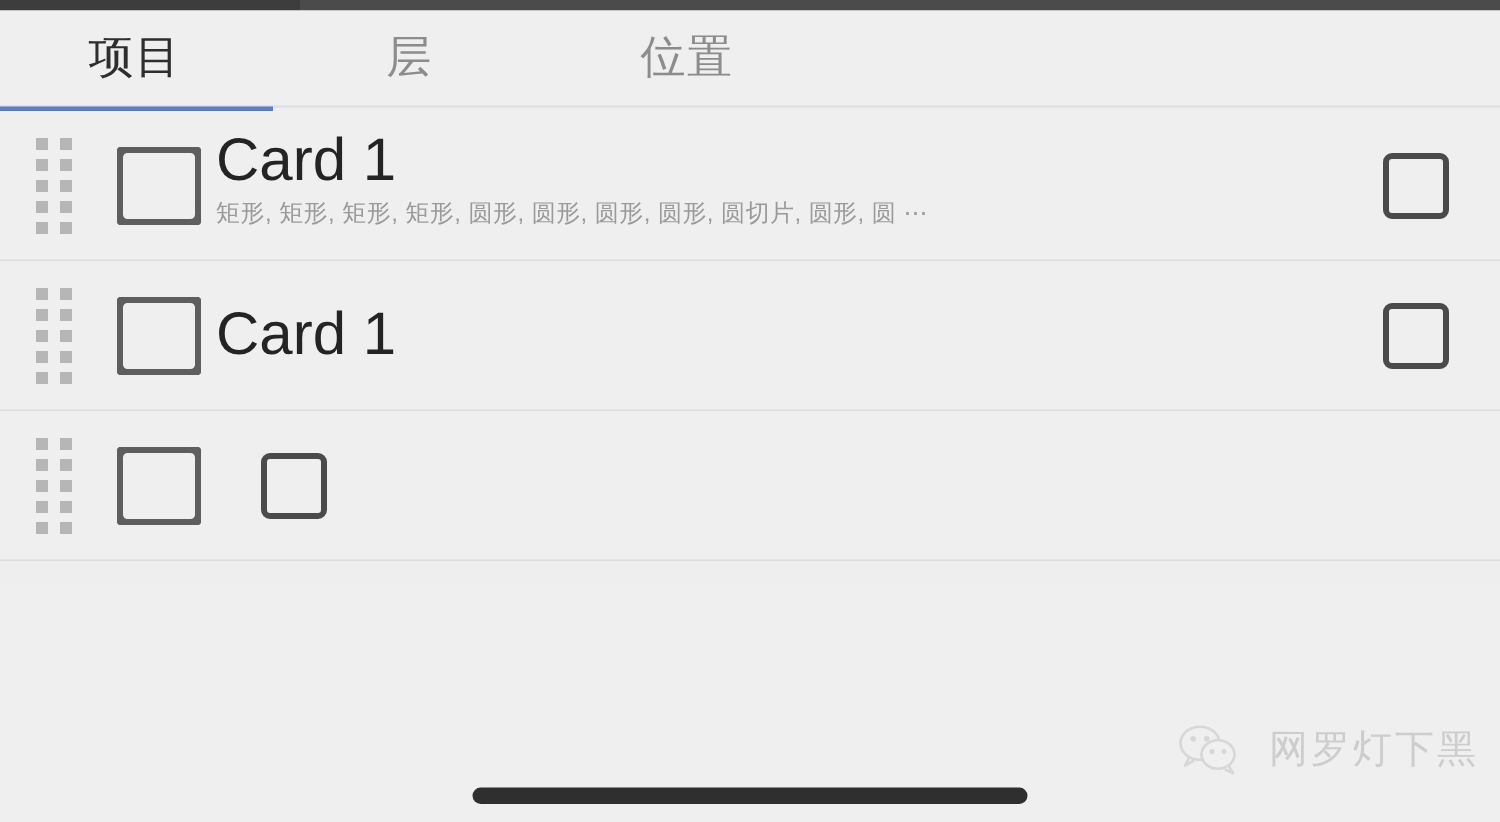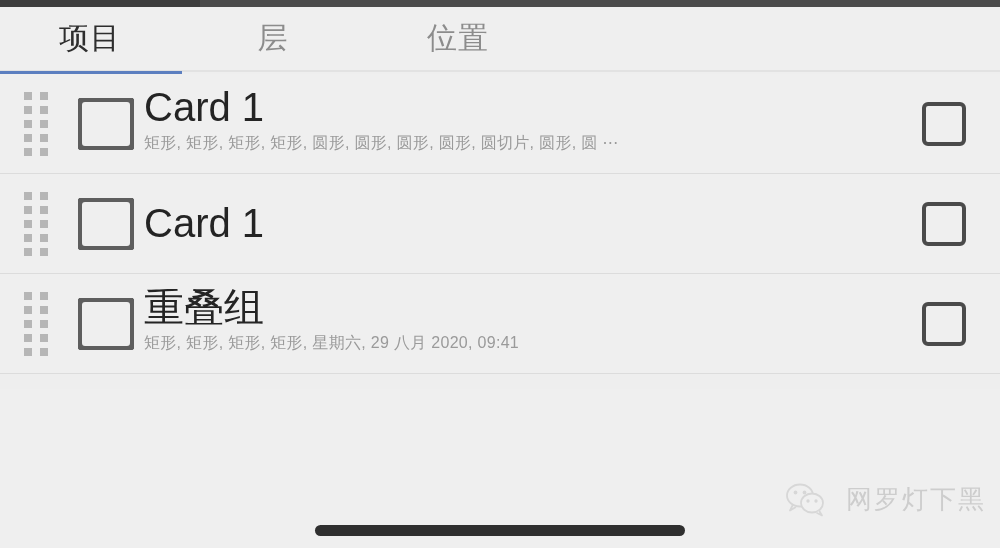--- a/index.html
+++ b/index.html
@@ -289,24 +289,20 @@
             <i></i>
             <i></i>
             <i></i>
         </div>
       </div>
       <div class="row-icon">
         <svg class="icon-inbox" width="56" height="52" viewBox="0 0 56 52">
           <path d="M7,1 H49 A6,6 0 0 1 55,7 V45 A6,6 0 0 1 49,51 H7 A6,6 0 0 1 1,45 V7 A6,6 0 0 1 7,1 Z" fill="none" stroke="#5e5e5e" stroke-width="6"></path>
           <path d="M9,9 H47 V36 H36 A8.5,8.5 0 0 1 20,36 H9 Z" fill="#efefef"></path>
         </svg>
-      </div>
-      <div class="row-text">
-        <div class="row-title">重叠组</div>
-        <div class="row-sub">矩形, 矩形, 矩形, 矩形, 星期六, 29 八月 2020, 09:41</div>
       </div>
       <div class="row-check">
         <div class="checkbox"></div>
       </div>
     </div>
 
   </div>
 
   <div class="empty-area"></div>
 

